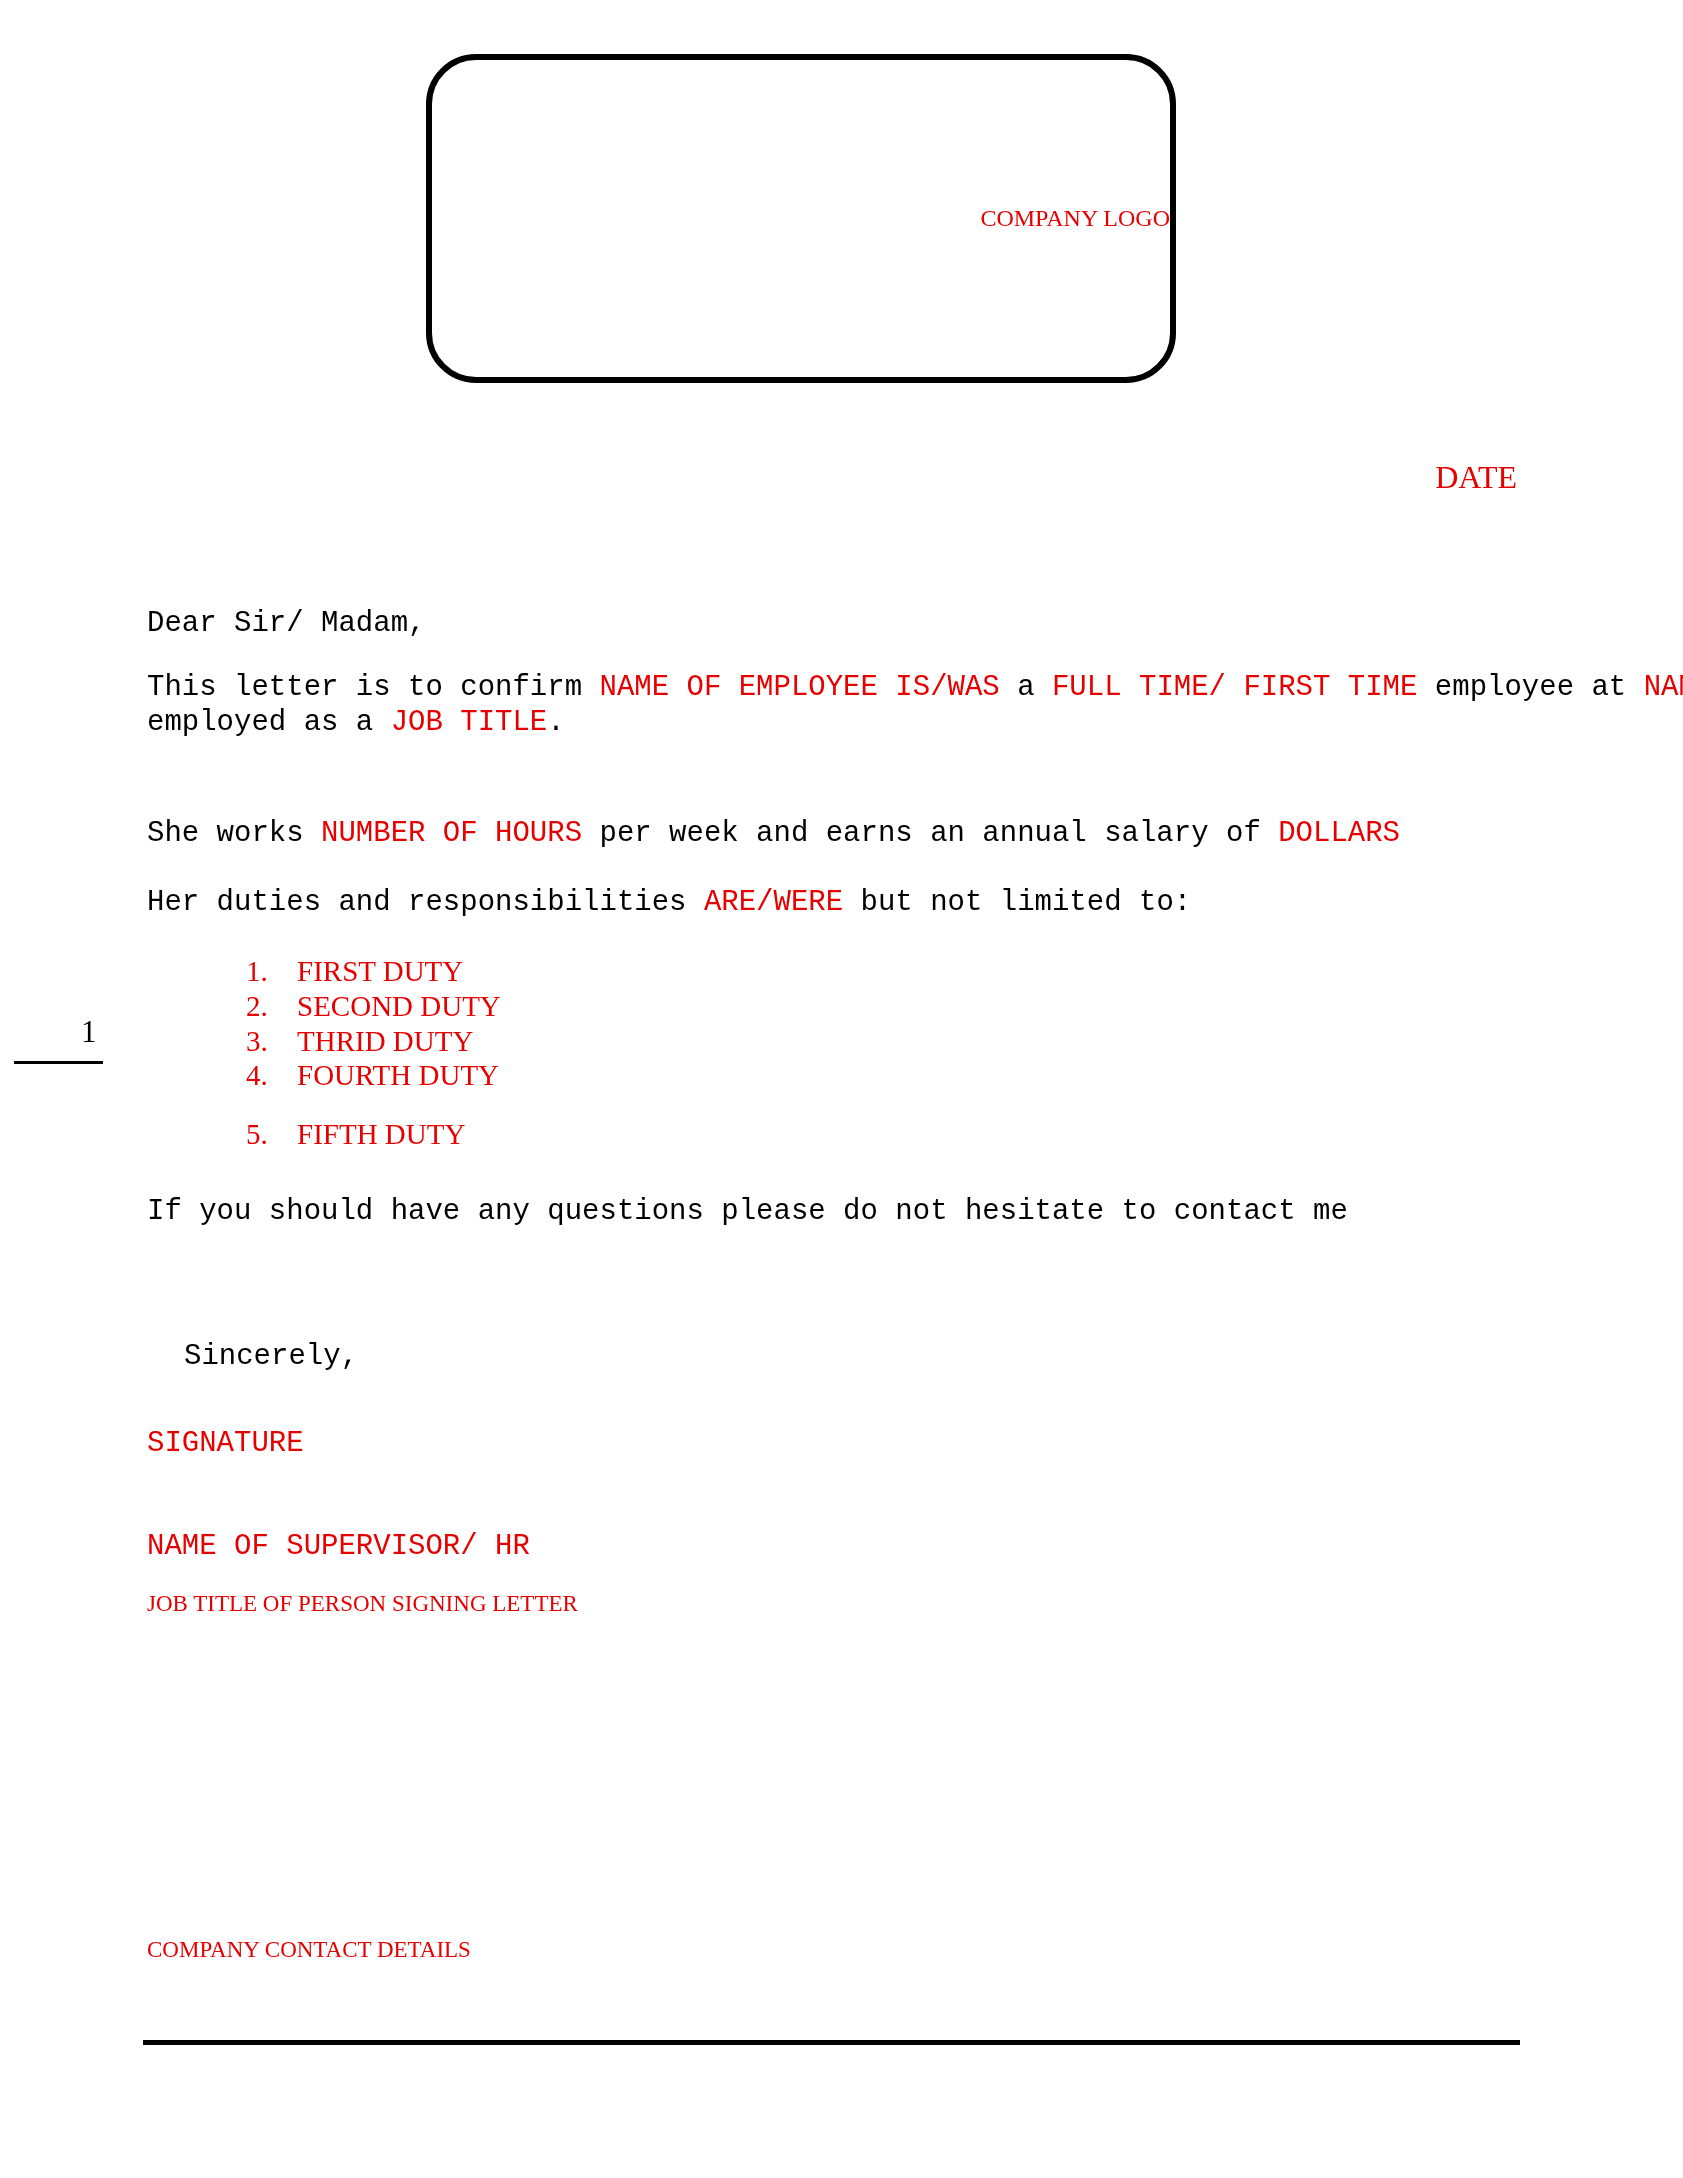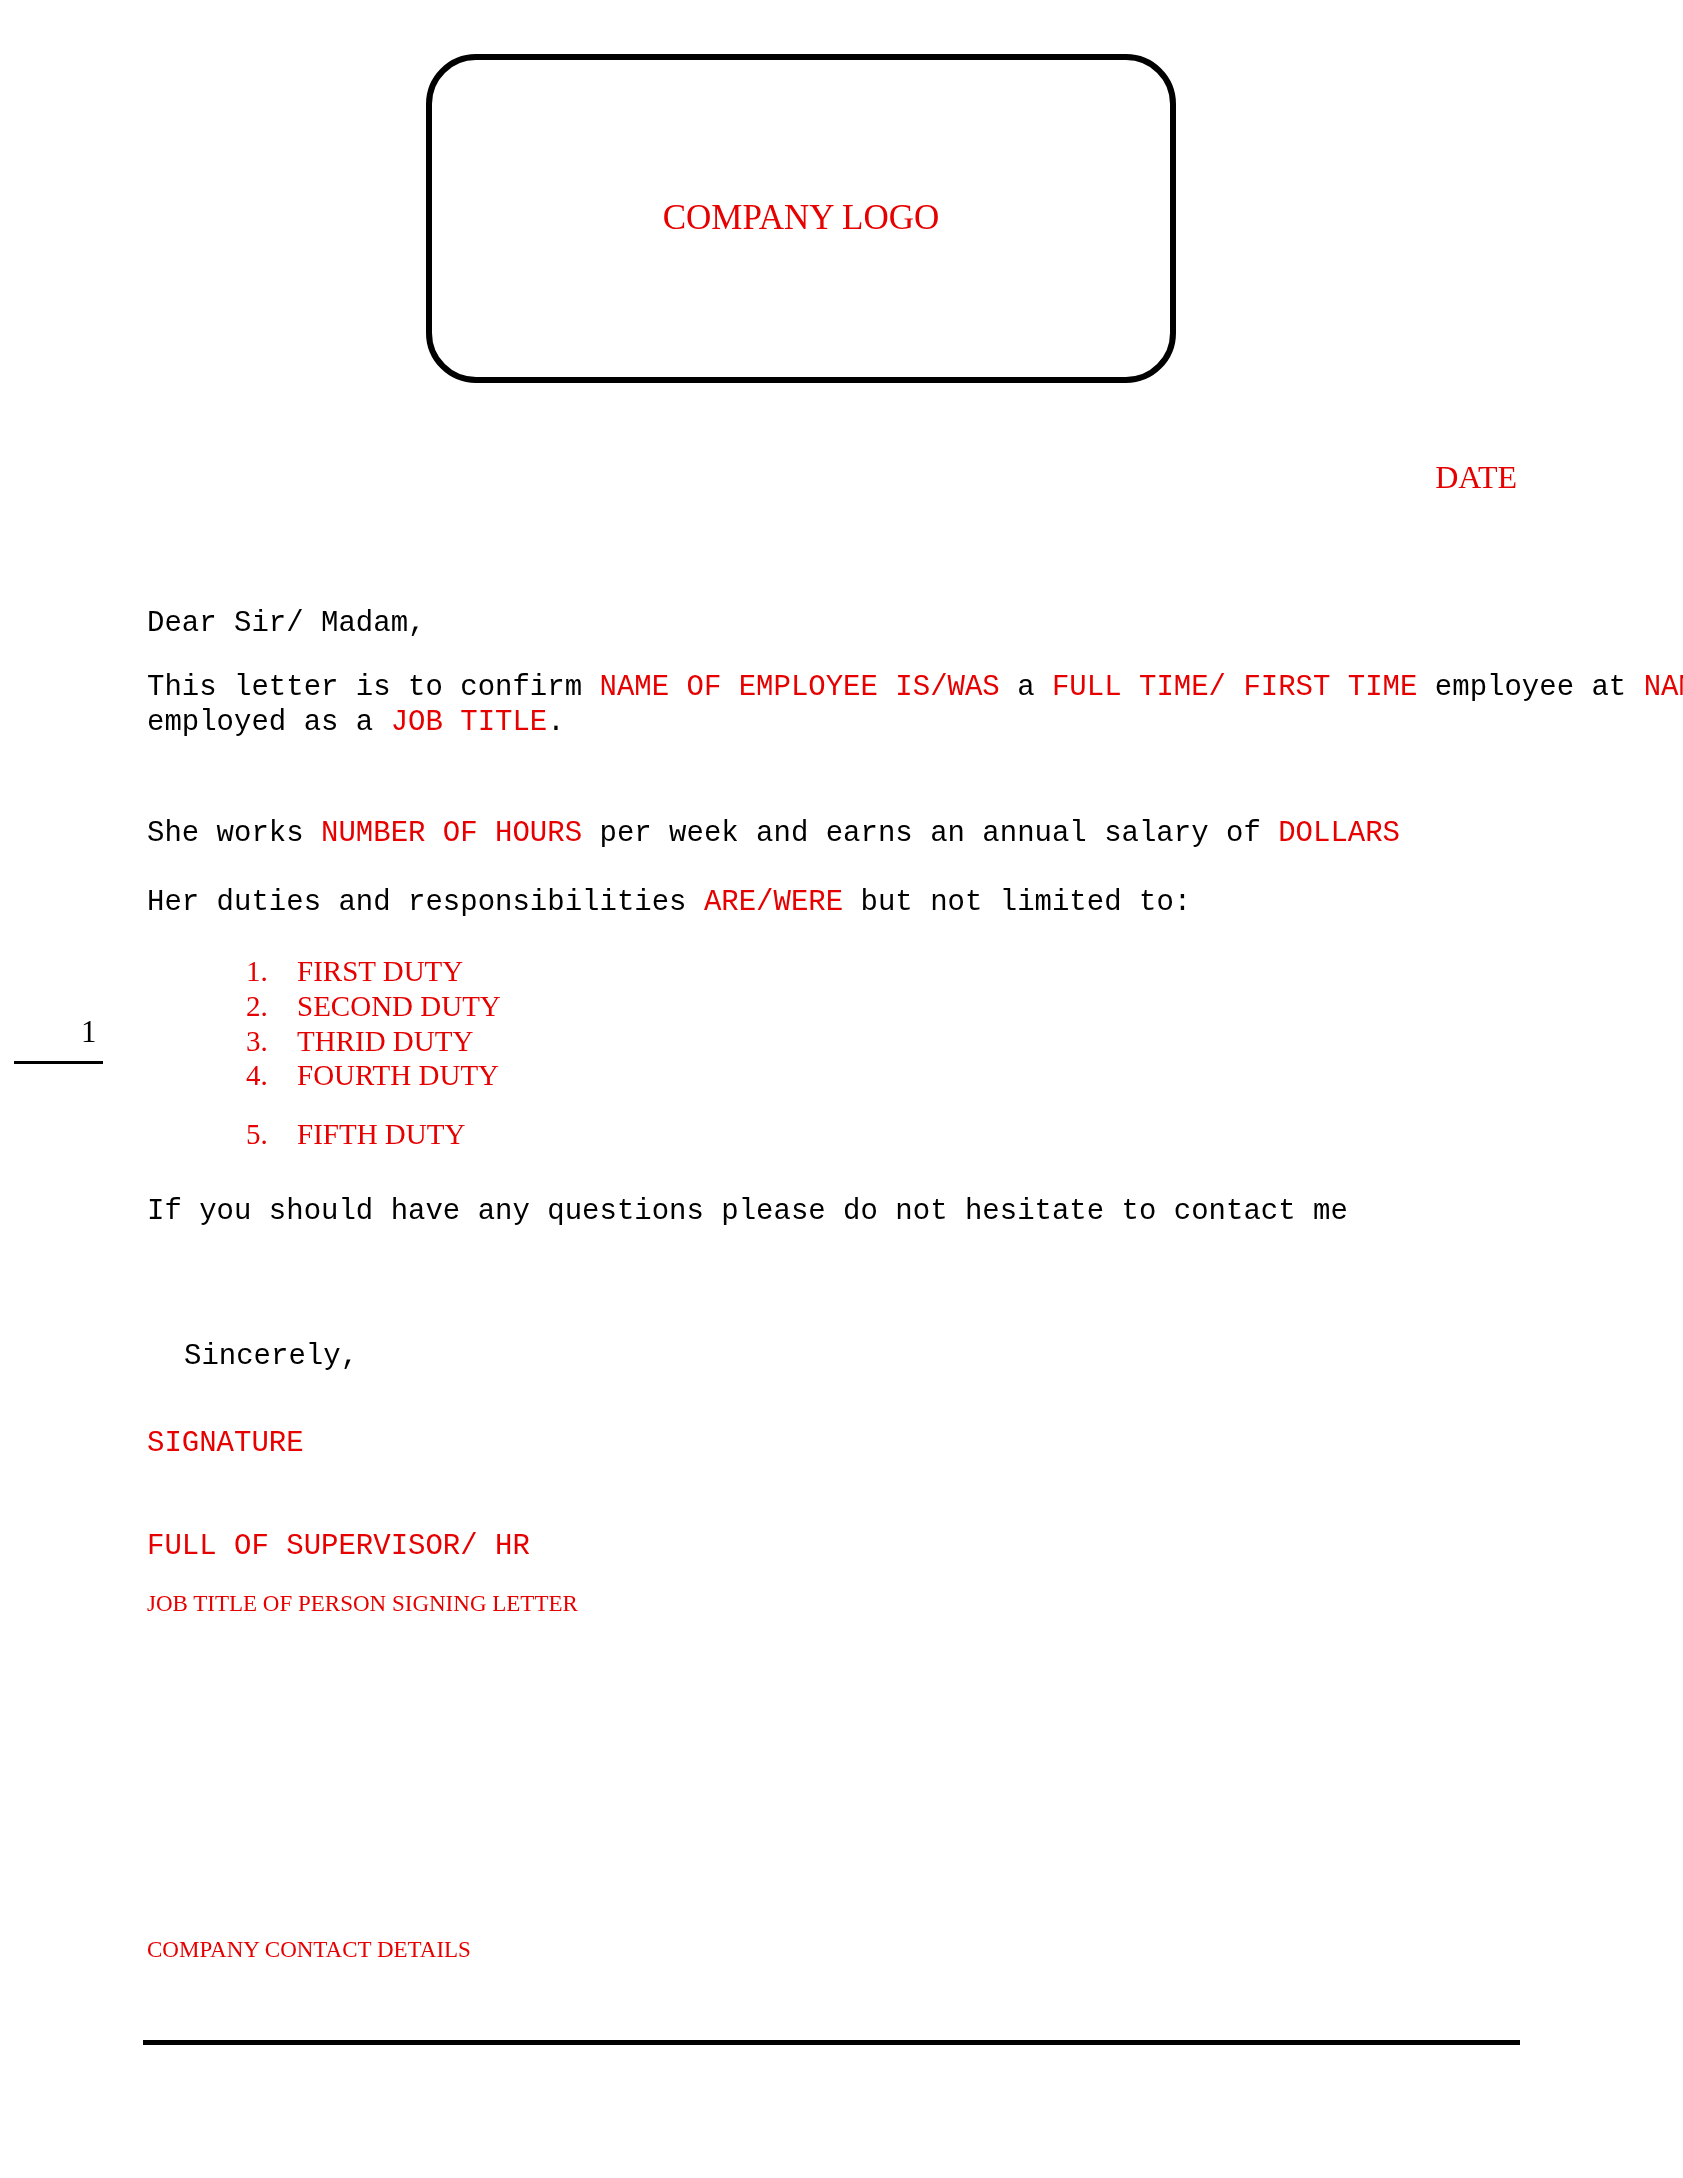--- a/index.html
+++ b/index.html
@@ -25,22 +25,22 @@
     height: 317px;
     border: 6px solid #000000;
     border-radius: 50px;
     box-sizing: content-box;
   }
   .logo-text {
     position: absolute;
     left: 0;
     right: 0;
     top: 140px;
-    text-align: center;
-    font-size: 35px;
+    text-align: right;
+    font-size: 24px;
     line-height: 36px;
   }
 
   .date {
     position: absolute;
     right: 166px;
     top: 457px;
     font-size: 32px;
     line-height: 40px;
   }
@@ -145,21 +145,21 @@
     <span class="duty-num">5.</span><span>FIFTH DUTY</span>
   </div>
 </div>
 
 <div class="para body-text" style="top:1194px;">If you should have any questions please do not hesitate to contact me</div>
 
 <div class="para body-text" style="top:1339px;margin-left:37px;">Sincerely,</div>
 
 <div class="para body-text red" style="top:1426px;">SIGNATURE</div>
 
-<div class="para body-text red" style="top:1529px;">FULL OF SUPERVISOR/ HR</div>
+<div class="para body-text red" style="top:1529px;">NAME OF SUPERVISOR/ HR</div>
 
 <div class="para small-red red" style="top:1590px;">JOB TITLE OF PERSON SIGNING LETTER</div>
 
 <div class="para small-red red" style="top:1936px;">COMPANY CONTACT DETAILS</div>
 
 <div class="margin-num">1</div>
 <div class="margin-line"></div>
 
 <div class="footer-rule"></div>
 

